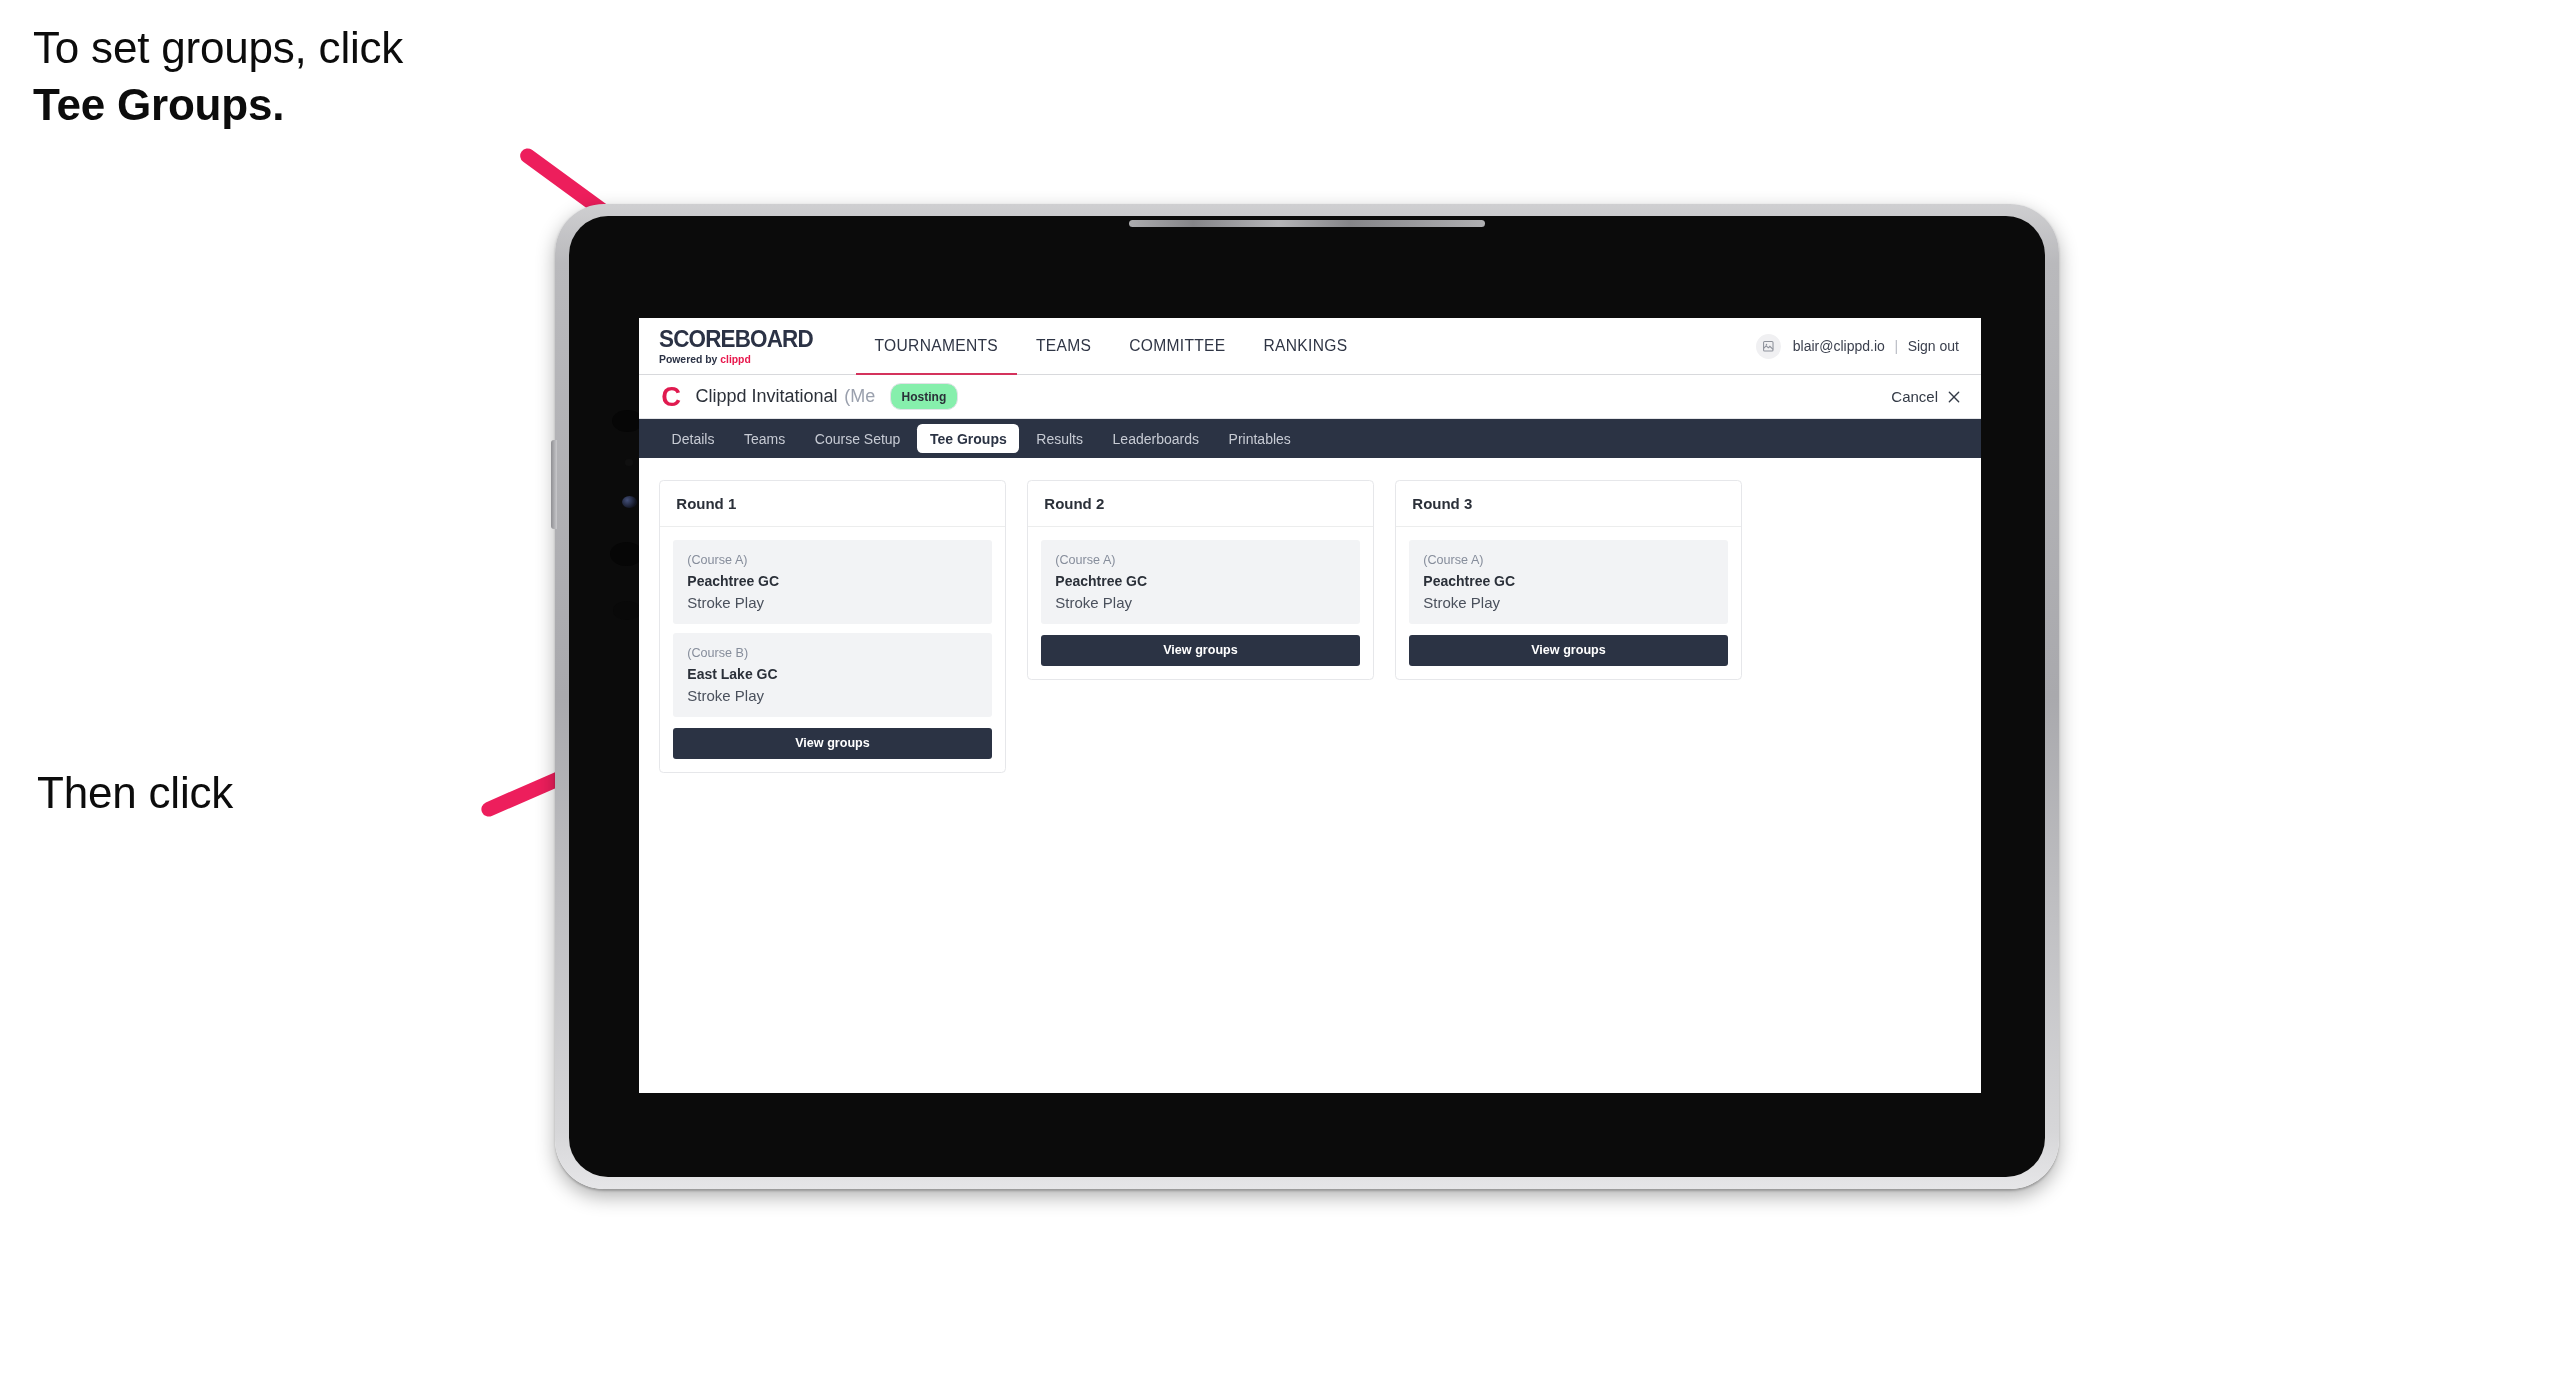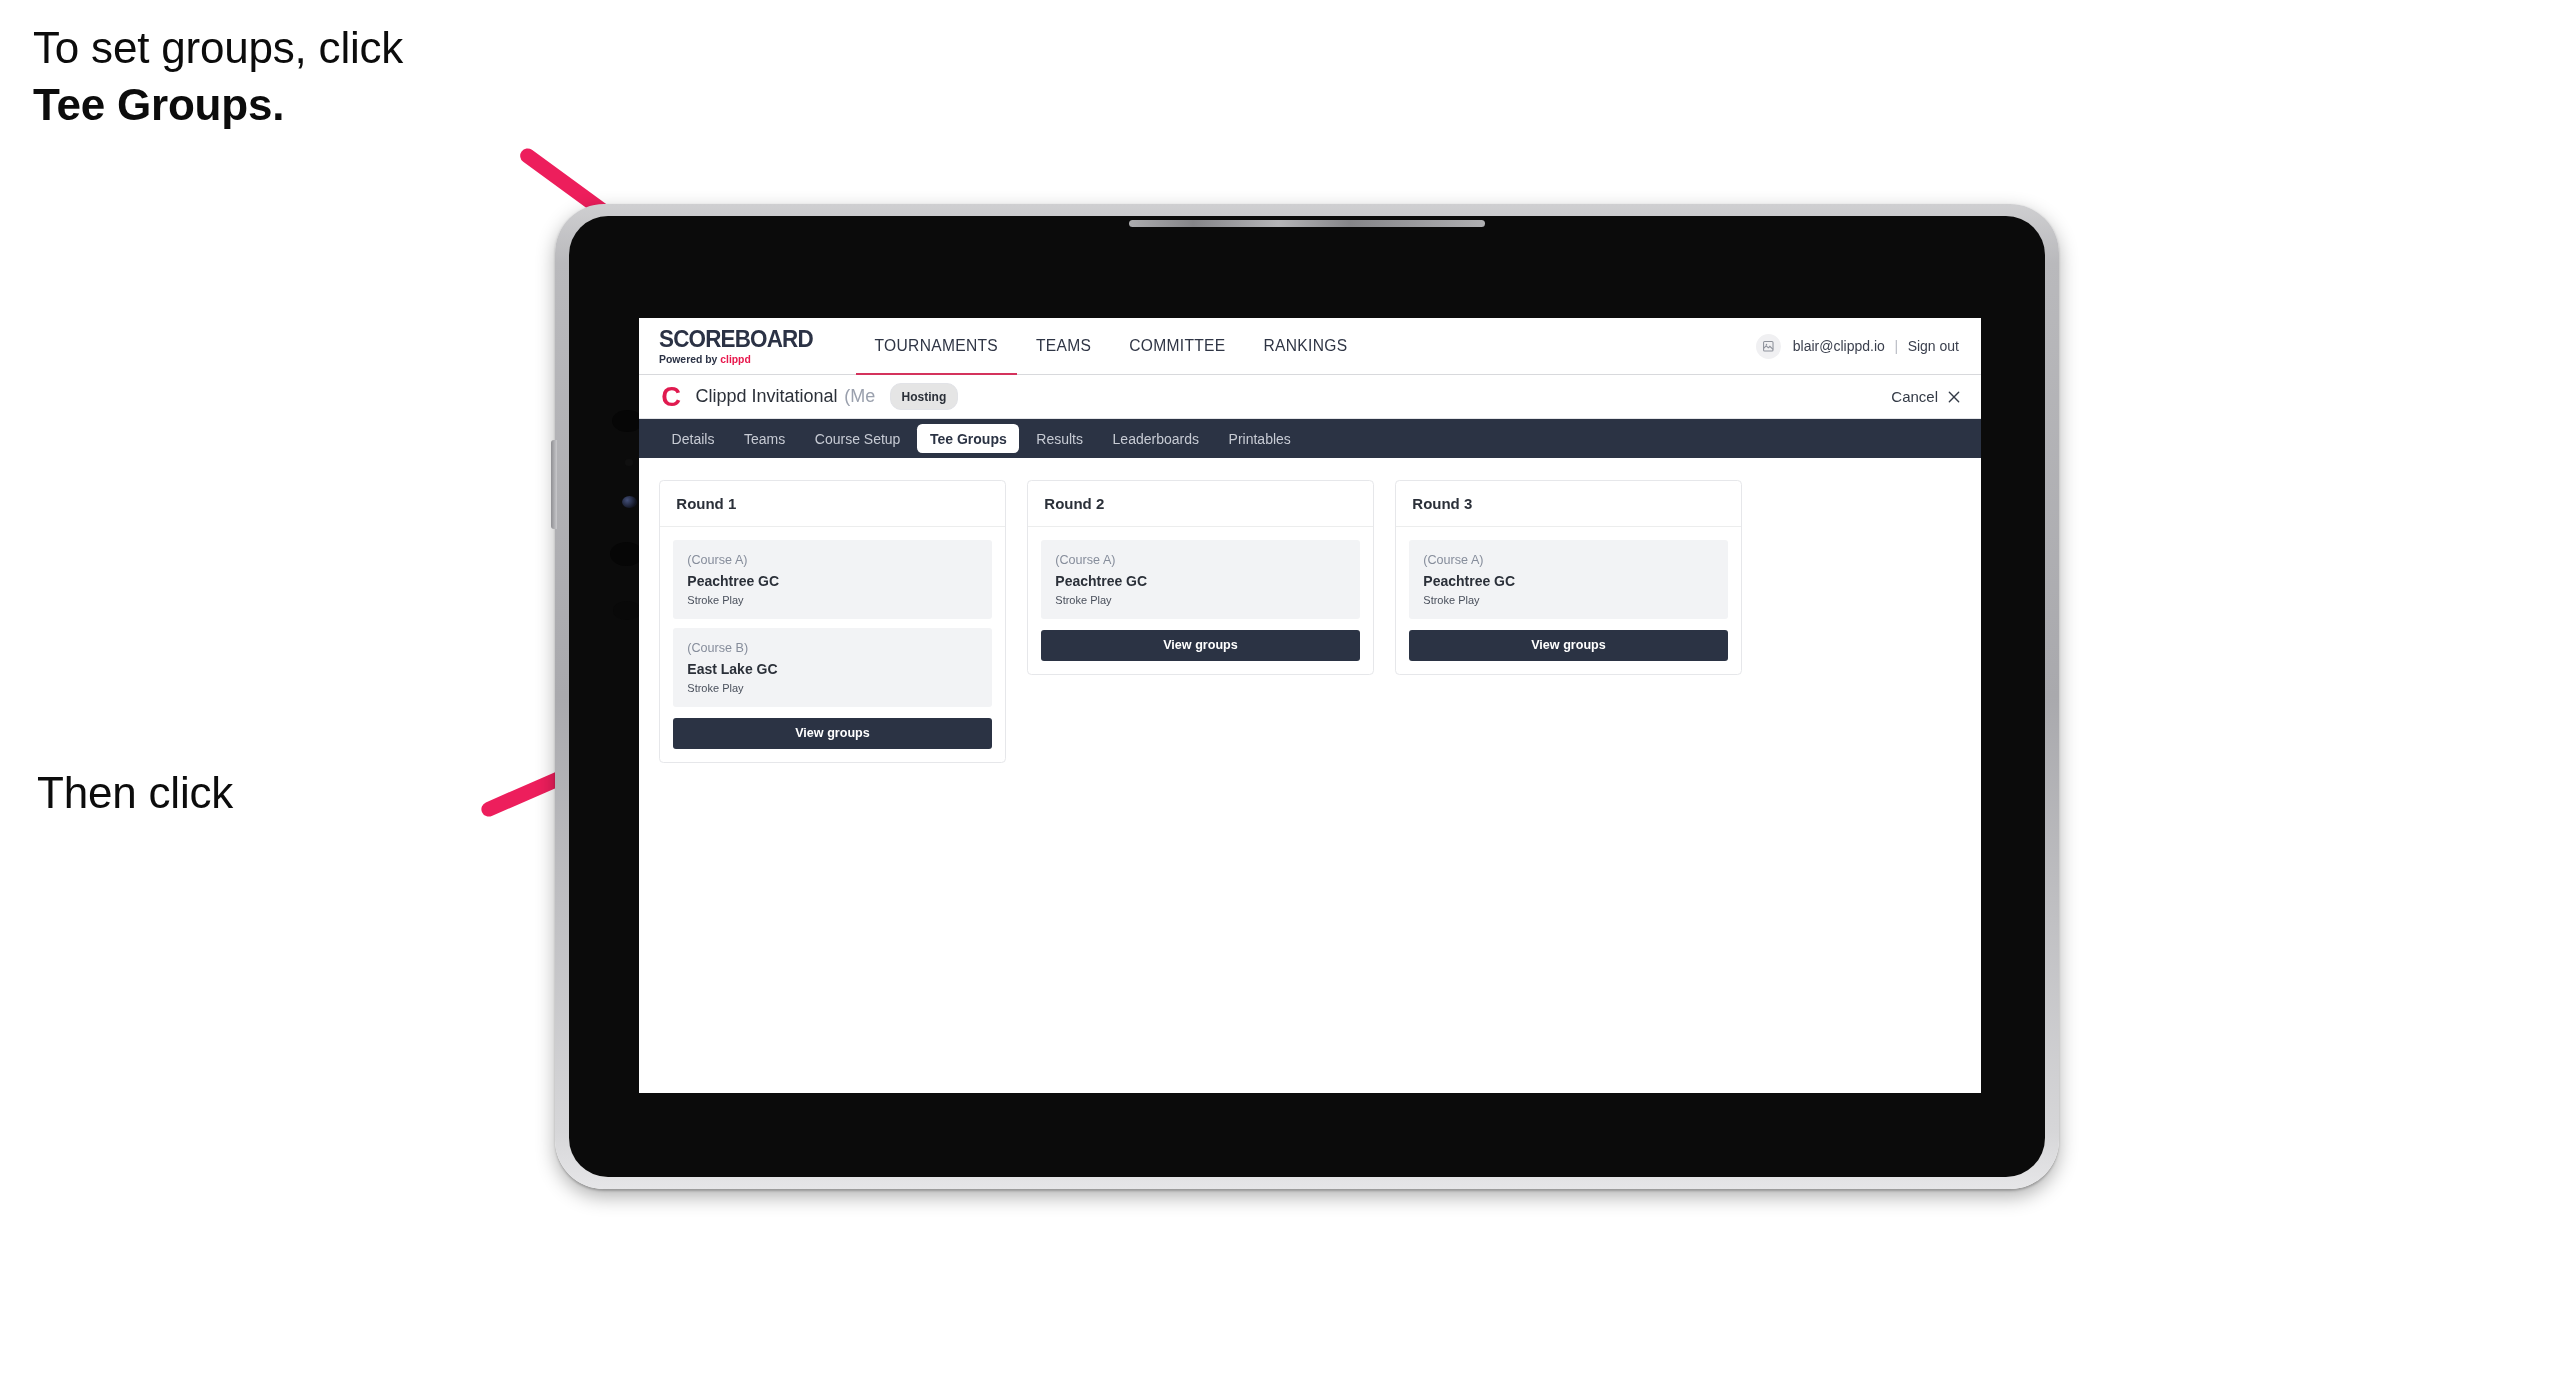--- a/index.html
+++ b/index.html
@@ -107,21 +107,21 @@
   .c-logo {
     width:24.4px; height:24.4px; margin-right:12px; flex:none;
     display:flex; align-items:center; justify-content:center;
     font-size:27.4px; font-weight:700; color:#e01a4f; line-height:1;
     font-family:"Liberation Sans", sans-serif;
   }
   .t-name { font-size:18px; color:#2b3039; }
   .t-cat  { font-size:18px; color:#9aa0ad; margin-left:6.7px; }
   .badge {
     margin-left:15px; font-size:12px; font-weight:700; color:#2b3039;
-    border:0.7px solid #e2e3e7; border-radius:11px; padding:5.2px 10.4px; background:#e5e5e5;text-align:center;
+    border:0.7px solid #e2e3e7; border-radius:11px; padding:5.2px 10.4px; background:#86efac;text-align:center;
   }
   .cancel {
     margin-left:auto; display:flex; align-items:center; gap:9px;
     font-size:15px; color:#333a46; cursor:pointer;
   }
   .cancel svg { width:14px; height:14px; }
 
   
   .tabbar {
     height:39px; background:#2b3344; display:flex; align-items:center;
@@ -140,21 +140,21 @@
     border:0.7px solid #e6e7ea; border-radius:4.4px; overflow:hidden;
   }
   .round-head {
     padding:14px 16.3px; font-size:15px; font-weight:700; color:#2b3039;
     border-bottom:0.7px solid #eceded;
   }
   .round-body { padding:13.3px; display:flex; flex-direction:column; gap:9.6px; }
   .course-block { background:#f2f3f5; border-radius:3px; padding:12.6px 14px; }
   .course-tag  { font-size:12.6px; color:#868d9b; margin-bottom:6px; }
   .course-name { font-size:14px; font-weight:700; color:#2b3039; margin-bottom:5.2px; }
-  .course-fmt  { font-size:11px; color:#4a505c; }
+  .course-fmt  { font-size:15px; color:#4a505c; }
   .view-btn {
     margin-top:1.5px; background:#2b3344; color:#fff; border:none; border-radius:3px;
     height:31px; font-size:12.6px; font-weight:700; cursor:pointer; width:100%;
     font-family:"Liberation Sans", sans-serif;
   }
 </style>
 </head>
 <body>
 
 <div class="stage">

